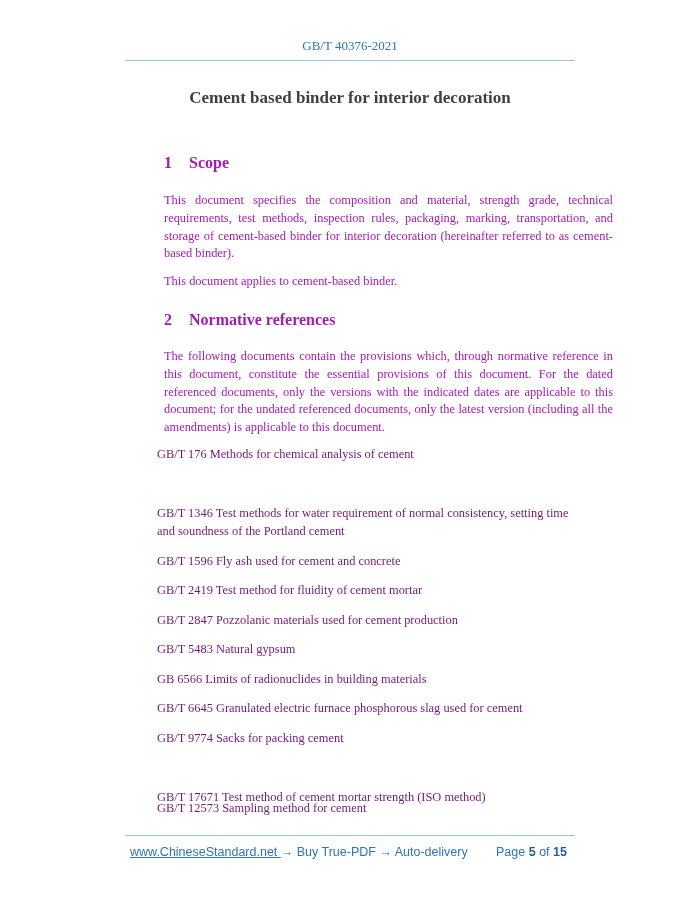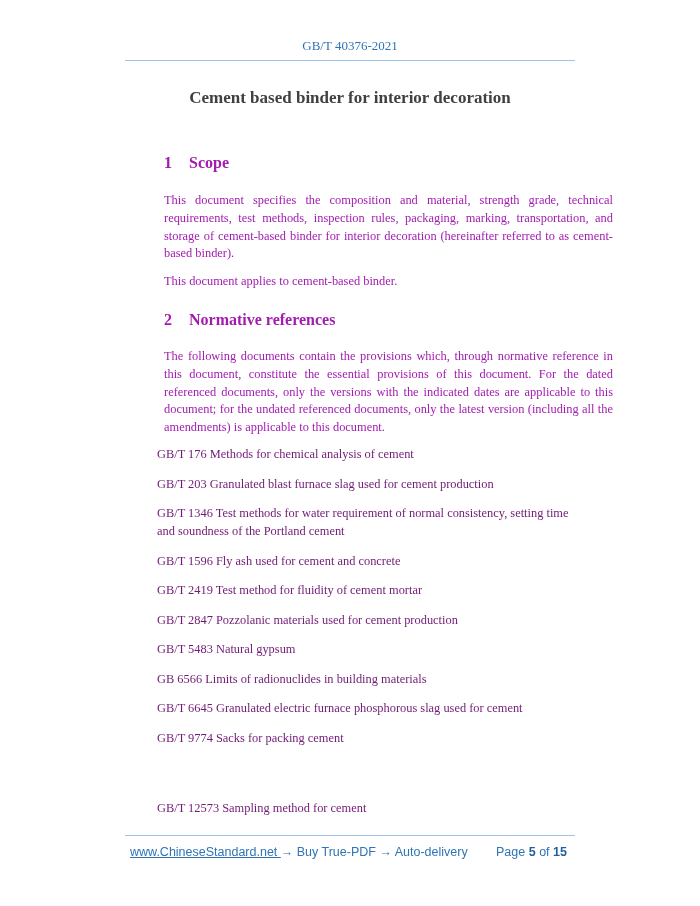--- a/index.html
+++ b/index.html
@@ -49,30 +49,30 @@
   </div>
   <div class="body para" style="top:273px;">This document applies to cement-based binder.</div>
   <div class="body para" style="top:192px;">This document specifies the composition and material, strength grade, technical requirements, test methods, inspection rules, packaging, marking, transportation, and storage of cement-based binder for interior decoration (hereinafter referred to as cement-based binder).</div>
 
   <div class="body h1" style="top:311px;">
     <span class="num">2</span><span style="padding-left:1px;">Normative references</span>
   </div>
   <div class="body para" style="top:348px;">The following documents contain the provisions which, through normative reference in this document, constitute the essential provisions of this document. For the dated referenced documents, only the versions with the indicated dates are applicable to this document; for the undated referenced documents, only the latest version (including all the amendments) is applicable to this document.</div>
 
   <div class="ref" style="top:446px;">GB/T 176 Methods for chemical analysis of cement</div>
-  <div class="ref" style="top:476px;">GB/T 203 Granulated blast furnace slag used for cement production</div>
   <div class="ref" style="top:505px;">GB/T 1346 Test methods for water requirement of normal consistency, setting time and soundness of the Portland cement</div>
   <div class="ref" style="top:553px;">GB/T 1596 Fly ash used for cement and concrete</div>
   <div class="ref" style="top:582px;">GB/T 2419 Test method for fluidity of cement mortar</div>
   <div class="ref" style="top:612px;">GB/T 2847 Pozzolanic materials used for cement production</div>
   <div class="ref" style="top:641px;">GB/T 5483 Natural gypsum</div>
   <div class="ref" style="top:671px;">GB 6566 Limits of radionuclides in building materials</div>
   <div class="ref" style="top:700px;">GB/T 6645 Granulated electric furnace phosphorous slag used for cement</div>
   <div class="ref" style="top:730px;">GB/T 9774 Sacks for packing cement</div>
   <div class="ref" style="top:760px;margin-top:40px;">GB/T 12573 Sampling method for cement</div>
+  <div class="ref" style="top:789px;">GB/T 17671 Test method of cement mortar strength (ISO method)</div>
 
   <div class="footer-rule"></div>
   <div class="footer-left">
     <span class="link">www.ChineseStandard.net </span><span>→ Buy True-PDF → Auto-delivery</span>
   </div>
   <div class="footer-right">
     <span>Page</span>
     <b>5</b>
     <span>of</span>
     <b>15</b>

